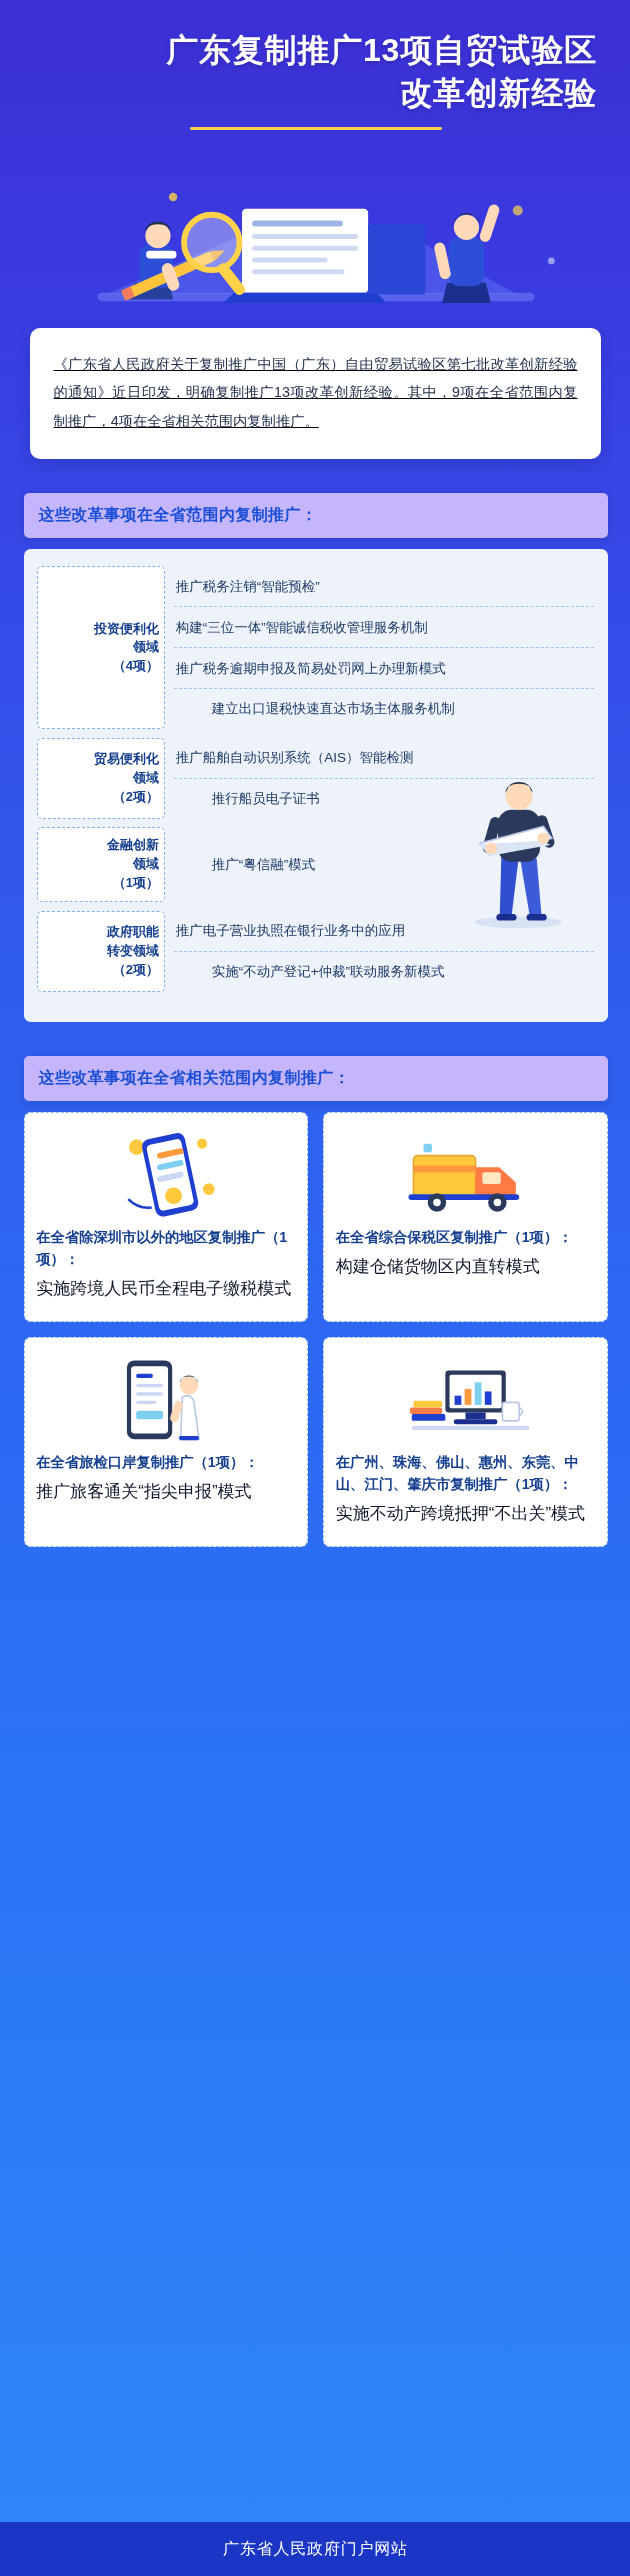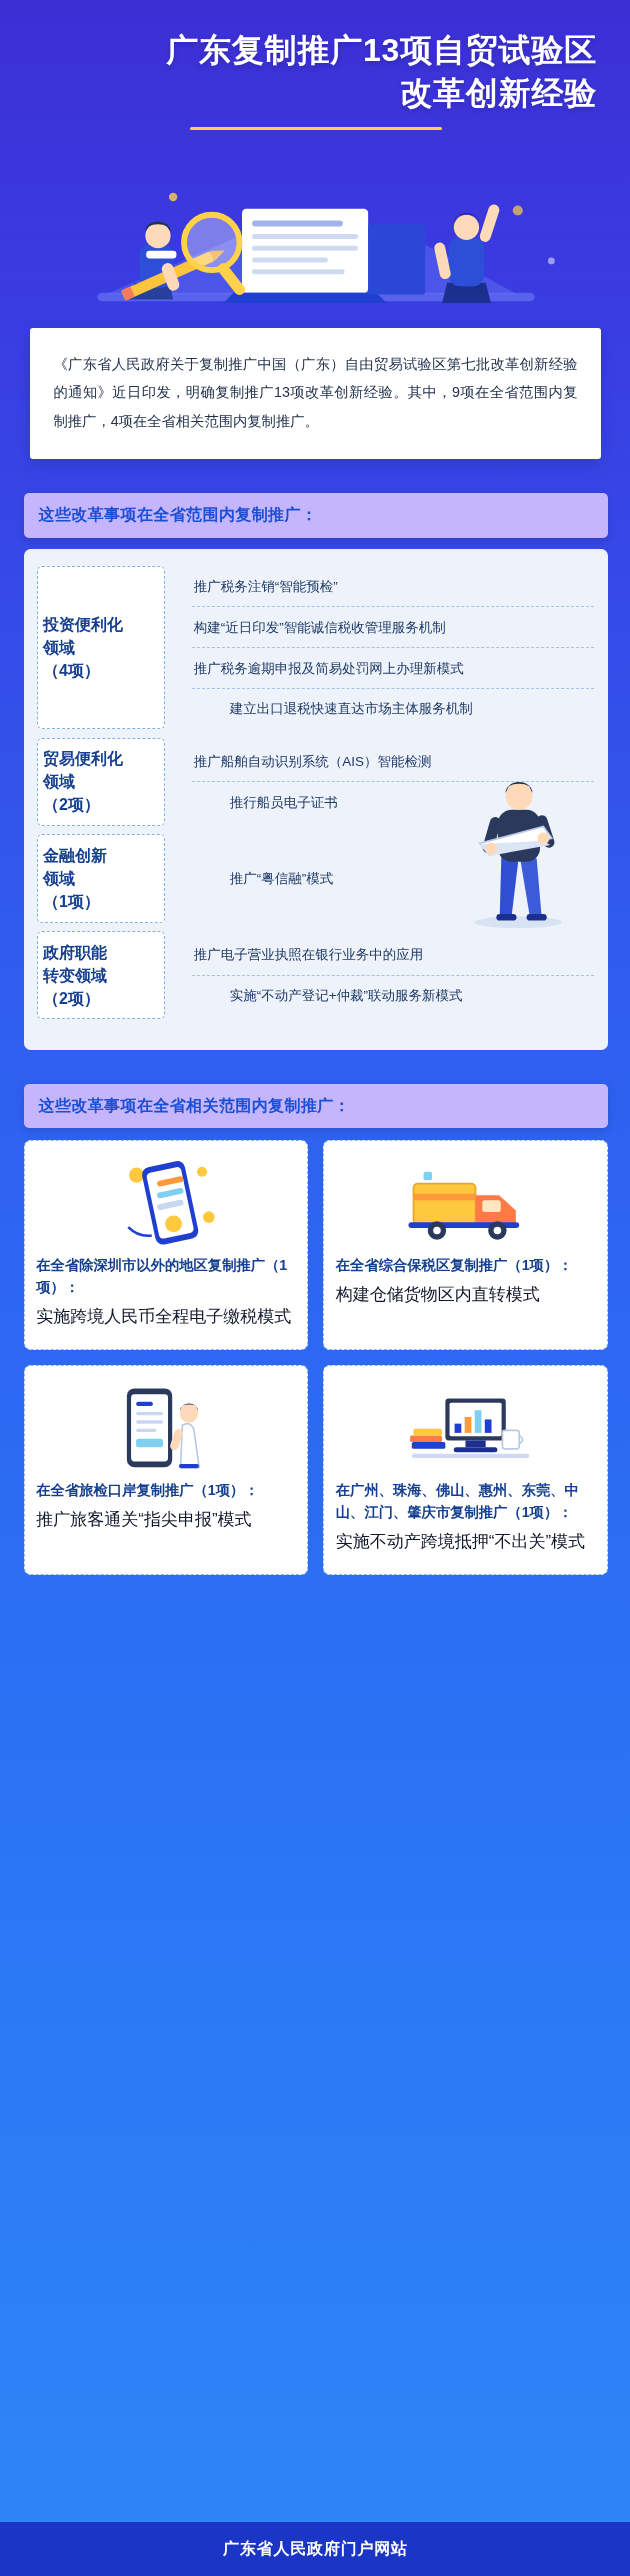--- a/index.html
+++ b/index.html
@@ -41,23 +41,24 @@
     position: relative;
     height: 181px;
     margin: 5px 0 0 0;
   }
   .hero svg { display:block; margin: 0 auto; }
 
   
   .intro-card {
     margin: 3.4px 30px 0 30px;
     background: #ffffff;
-    border-radius: 3px;
+    border-radius: 10px;
     padding: 22px 23.5px 23.5px 23.5px;
     box-shadow: 0 5px 15px rgba(0,0,0,0.13);
+    text-decoration: underline;
   }
   .intro-card p {
     color: #23324d;
     font-size: 14.3px;
     line-height: 2.0;
     text-align: justify;
     text-indent: 0;
   }
 
   
@@ -88,34 +89,34 @@
     display: flex;
     align-items: stretch;
     margin-bottom: 8.4px;
   }
   .field-tag {
     flex: 0 0 128px;
     border: 1.3px dashed #7fb2e8;
     border-radius: 5px;
     background: #ffffff;
     color: #16408f;
-    font-size: 16px;
+    font-size: 13px;
     font-weight: bold;
     line-height: 1.45;
     display: flex;
     flex-direction: column;
-    align-items: flex-start;
+    align-items: flex-end;
     justify-content: center;
     text-align: center;
     padding: 8.4px 5px;
     min-height: 66px;
   }
   .field-items {
     flex: 1 1 auto;
-    padding-left: 27px;
+    padding-left: 9px;
     display: flex;
     flex-direction: column;
     justify-content: center;
   }
   .field-item {
     color: #1f3a66;
     font-size: 13.5px;
     line-height: 1.6;
     padding: 9.2px 3.4px 9.2px 1.7px;
     border-bottom: 0.8px dashed #9fc3e9;
@@ -175,21 +176,21 @@
     left: 0; right: 0; bottom: 0;
     height: 54px;
     background: #1b36c4;
     display: flex;
     align-items: center;
     justify-content: center;
   }
   .footer span {
     color: #ffffff;
     font-size: 16px;
-    font-weight: bold;
+    font-weight: normal;
     letter-spacing: 0.8px;
   }
   .bottom-spacer { height: 81px; }
 </style>
 </head>
 <body>
 
 <div class="title-wrap">
   <div class="title-line">广东复制推广13项自贸试验区</div>
   <div class="title-line">改革创新经验</div>
@@ -258,21 +259,21 @@
 <div class="panel">
 
   <div class="field-row">
     <div class="field-tag">
       <span>投资便利化</span>
       <span>领域</span>
       <span>（4项）</span>
     </div>
     <div class="field-items">
       <div class="field-item">推广税务注销“智能预检”</div>
-      <div class="field-item">构建“近日印发”智能诚信税收管理服务机制</div>
+      <div class="field-item">构建“三位一体”智能诚信税收管理服务机制</div>
       <div class="field-item">推广税务逾期申报及简易处罚网上办理新模式</div>
       <div class="field-item noline">建立出口退税快速直达市场主体服务机制</div>
     </div>
   </div>
 
   <div class="field-row">
     <div class="field-tag">
       <span>贸易便利化</span>
       <span>领域</span>
       <span>（2项）</span>

